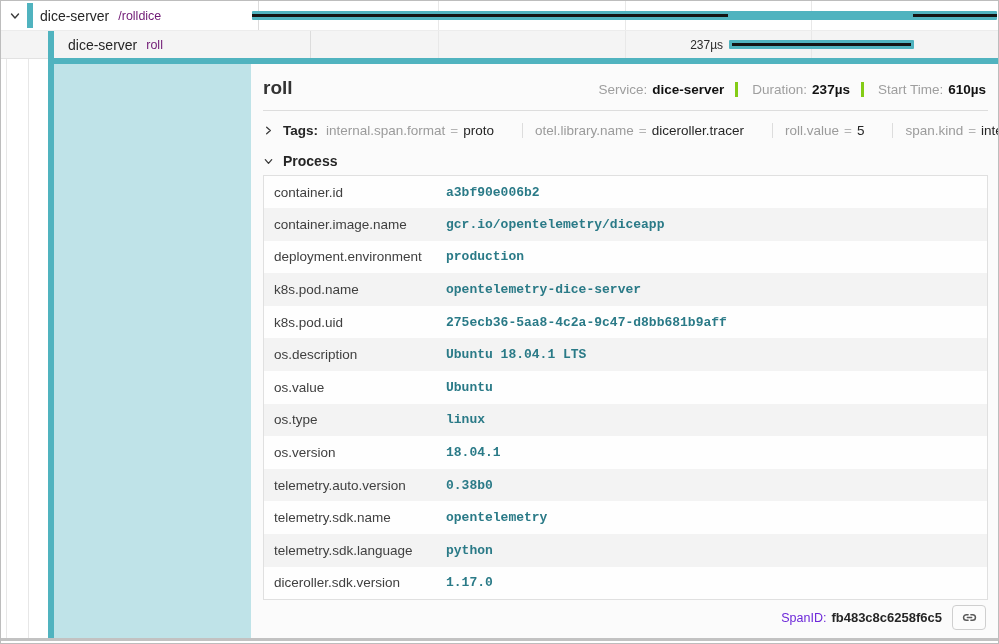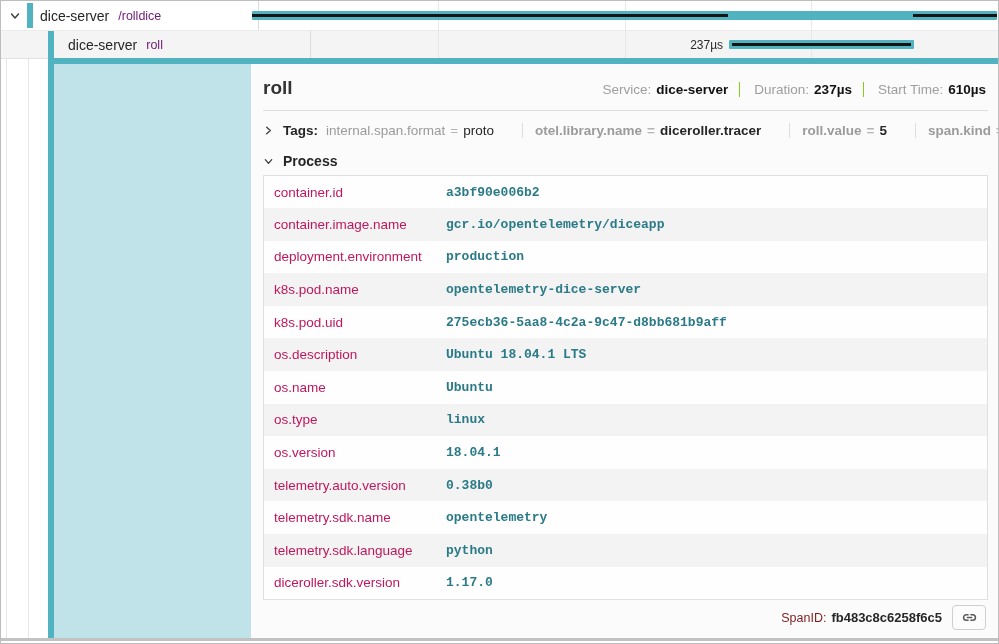--- a/index.html
+++ b/index.html
@@ -42,43 +42,43 @@
   .teal-strip{position:absolute;left:47px;right:0;top:57px;height:6px;background:var(--accent);z-index:2;}
   .left-band{position:absolute;left:53px;width:197px;top:63px;height:574px;background:var(--accent-light);}
   .bottom-strip{position:absolute;left:0;right:0;top:637px;height:3px;background:#c2c2c2;}
   
   .detail-panel{position:absolute;left:250px;right:0;top:63px;height:574px;background:#fbfbfb;
     box-sizing:border-box;padding:0 10px 0 12px;display:flex;flex-direction:column;}
   .detail-header{margin-top:12px;display:flex;align-items:baseline;}
   .detail-title{font-size:19px;line-height:24px;font-weight:600;color:#333;margin:0;}
   .stats{margin-left:auto;display:flex;align-items:flex-end;font-size:13.5px;}
   .stat{padding:0 11px;}
-  .stat+.stat{border-left:1px solid #84cc16;padding-left:14px;}
+  .stat+.stat{border-left:3px solid #84cc16;padding-left:14px;}
   .stat:last-child{padding-right:2px;}
   .stat-label{color:#9e9e9e;margin-right:5px;}
   .stat-value{color:#111;font-weight:bold;}
   .rule{height:1px;background:#ddd;margin-top:10px;}
   .tags-row{margin-top:6px;height:26px;display:flex;align-items:center;font-size:13.5px;cursor:pointer;}
   .tags-label{font-weight:bold;color:#262626;margin:0 8px 0 9px;}
   .tag-item{padding:0 12px;white-space:nowrap;}
   .tag-item:first-child{padding-left:0;}
-  .tag-item+.tag-item{border-left:1px solid #ddd;font-weight:bold;}
+  .tag-item+.tag-item{border-left:1px solid #ddd;}
   .tag-key{color:#9b9b9b;}
   .tag-eq{color:#b5b5b5;margin:0 5px;}
   .tag-val{color:#262626;}
   .process-header{margin-top:10px;display:flex;align-items:center;cursor:pointer;}
   .process-label{font-weight:bold;font-size:14px;color:#262626;margin-left:9px;}
   .process-table{margin-top:6px;width:100%;border-collapse:collapse;border:1px solid #e0e0e0;}
   .process-table tr{height:32.6px;}
   .process-table tr:nth-child(odd){background:#fefefe;}
   .process-table tr:nth-child(even){background:#f3f3f3;}
-  td.k{width:170px;padding-left:10px;font-size:13.5px;color:#be185d;}
+  td.k{width:170px;padding-left:10px;font-size:13.5px;color:#404040;}
   td.v{font-family:"Liberation Mono","DejaVu Sans Mono",monospace;font-size:13px;font-weight:600;color:var(--value-teal);}
   .detail-footer{margin-top:auto;display:flex;align-items:center;justify-content:flex-end;padding:0 2px 8px 0;}
-  .spanid-label{font-size:12.5px;color:#7f1d1d;}
+  .spanid-label{font-size:12.5px;color:#6d28d9;}
   .spanid-value{font-size:13px;font-weight:bold;color:#262626;margin-left:5px;}
   .link-btn{margin-left:10px;width:34px;height:25px;border:1px solid #cfcfcf;border-radius:4px;
     background:#fcfcfc;display:flex;align-items:center;justify-content:center;cursor:pointer;padding:0;}
 </style>
 </head>
 <body>
 
 <div class="screen">
 
   <div class="span-row row1">
@@ -186,21 +186,21 @@
           </tr>
           <tr>
             <td class="k">k8s.pod.uid</td>
             <td class="v">275ecb36-5aa8-4c2a-9c47-d8bb681b9aff</td>
           </tr>
           <tr>
             <td class="k">os.description</td>
             <td class="v">Ubuntu 18.04.1 LTS</td>
           </tr>
           <tr>
-            <td class="k">os.name</td>
+            <td class="k">os.value</td>
             <td class="v">Ubuntu</td>
           </tr>
           <tr>
             <td class="k">os.type</td>
             <td class="v">linux</td>
           </tr>
           <tr>
             <td class="k">os.version</td>
             <td class="v">18.04.1</td>
           </tr>

